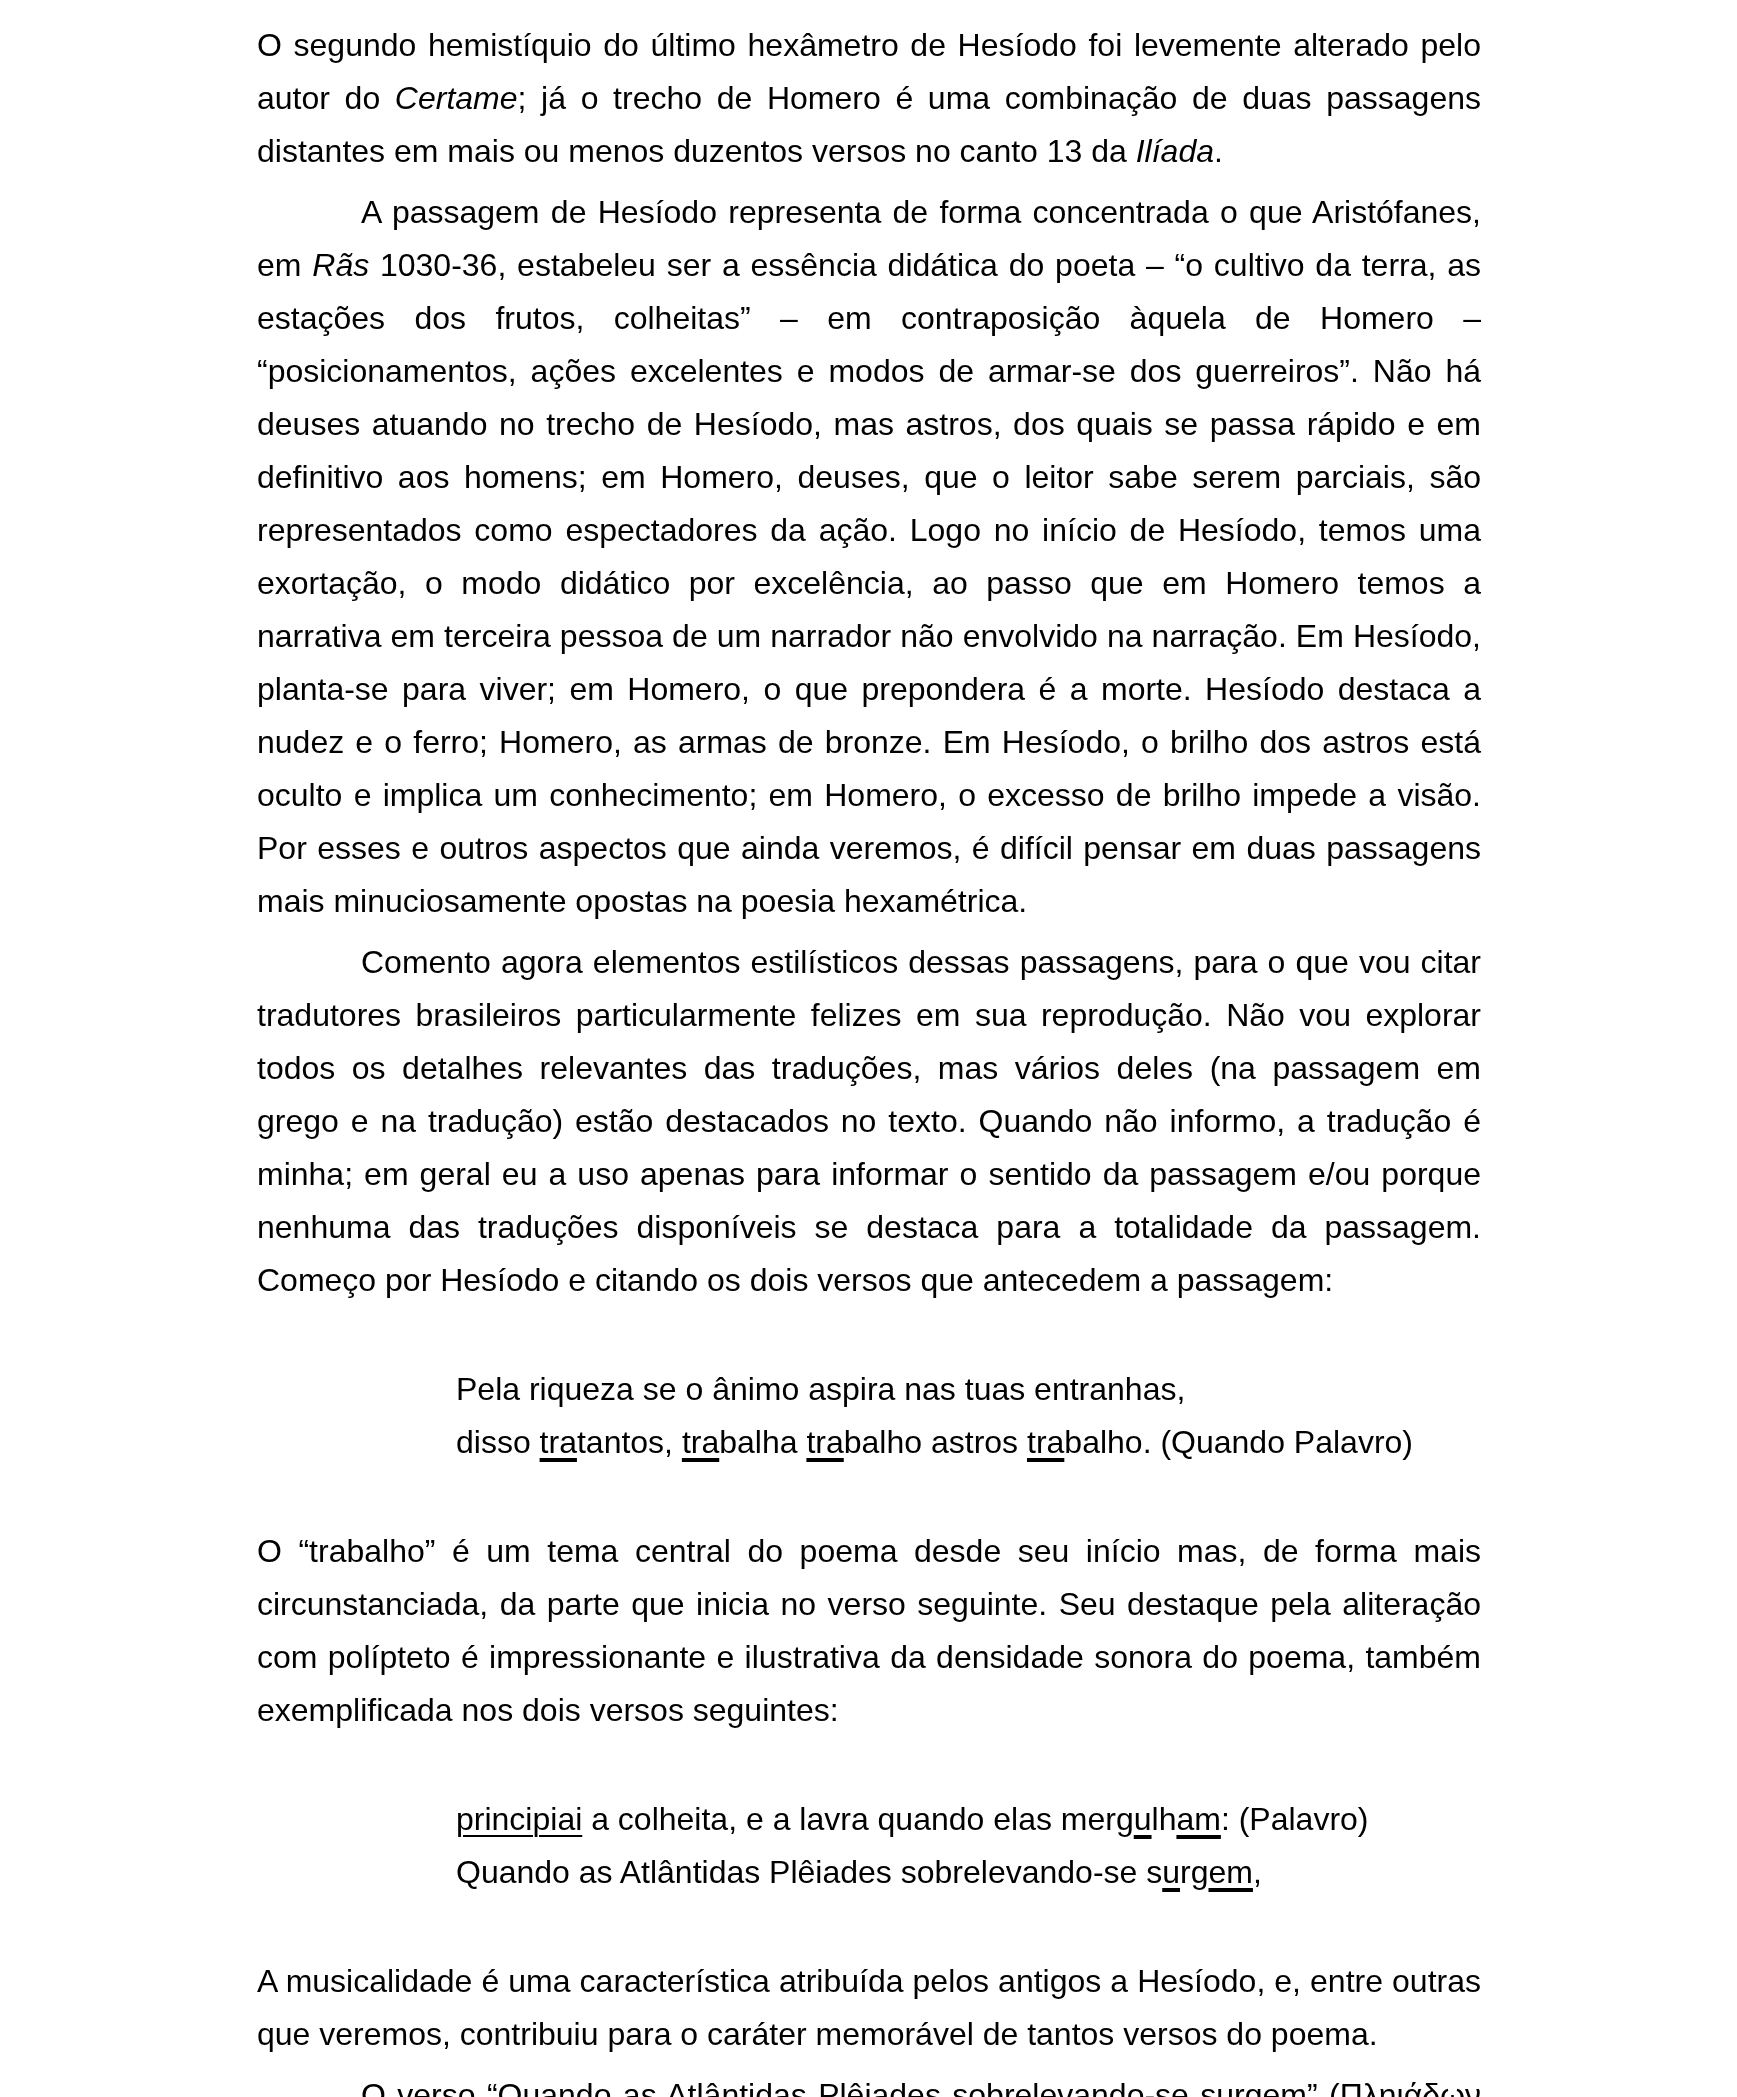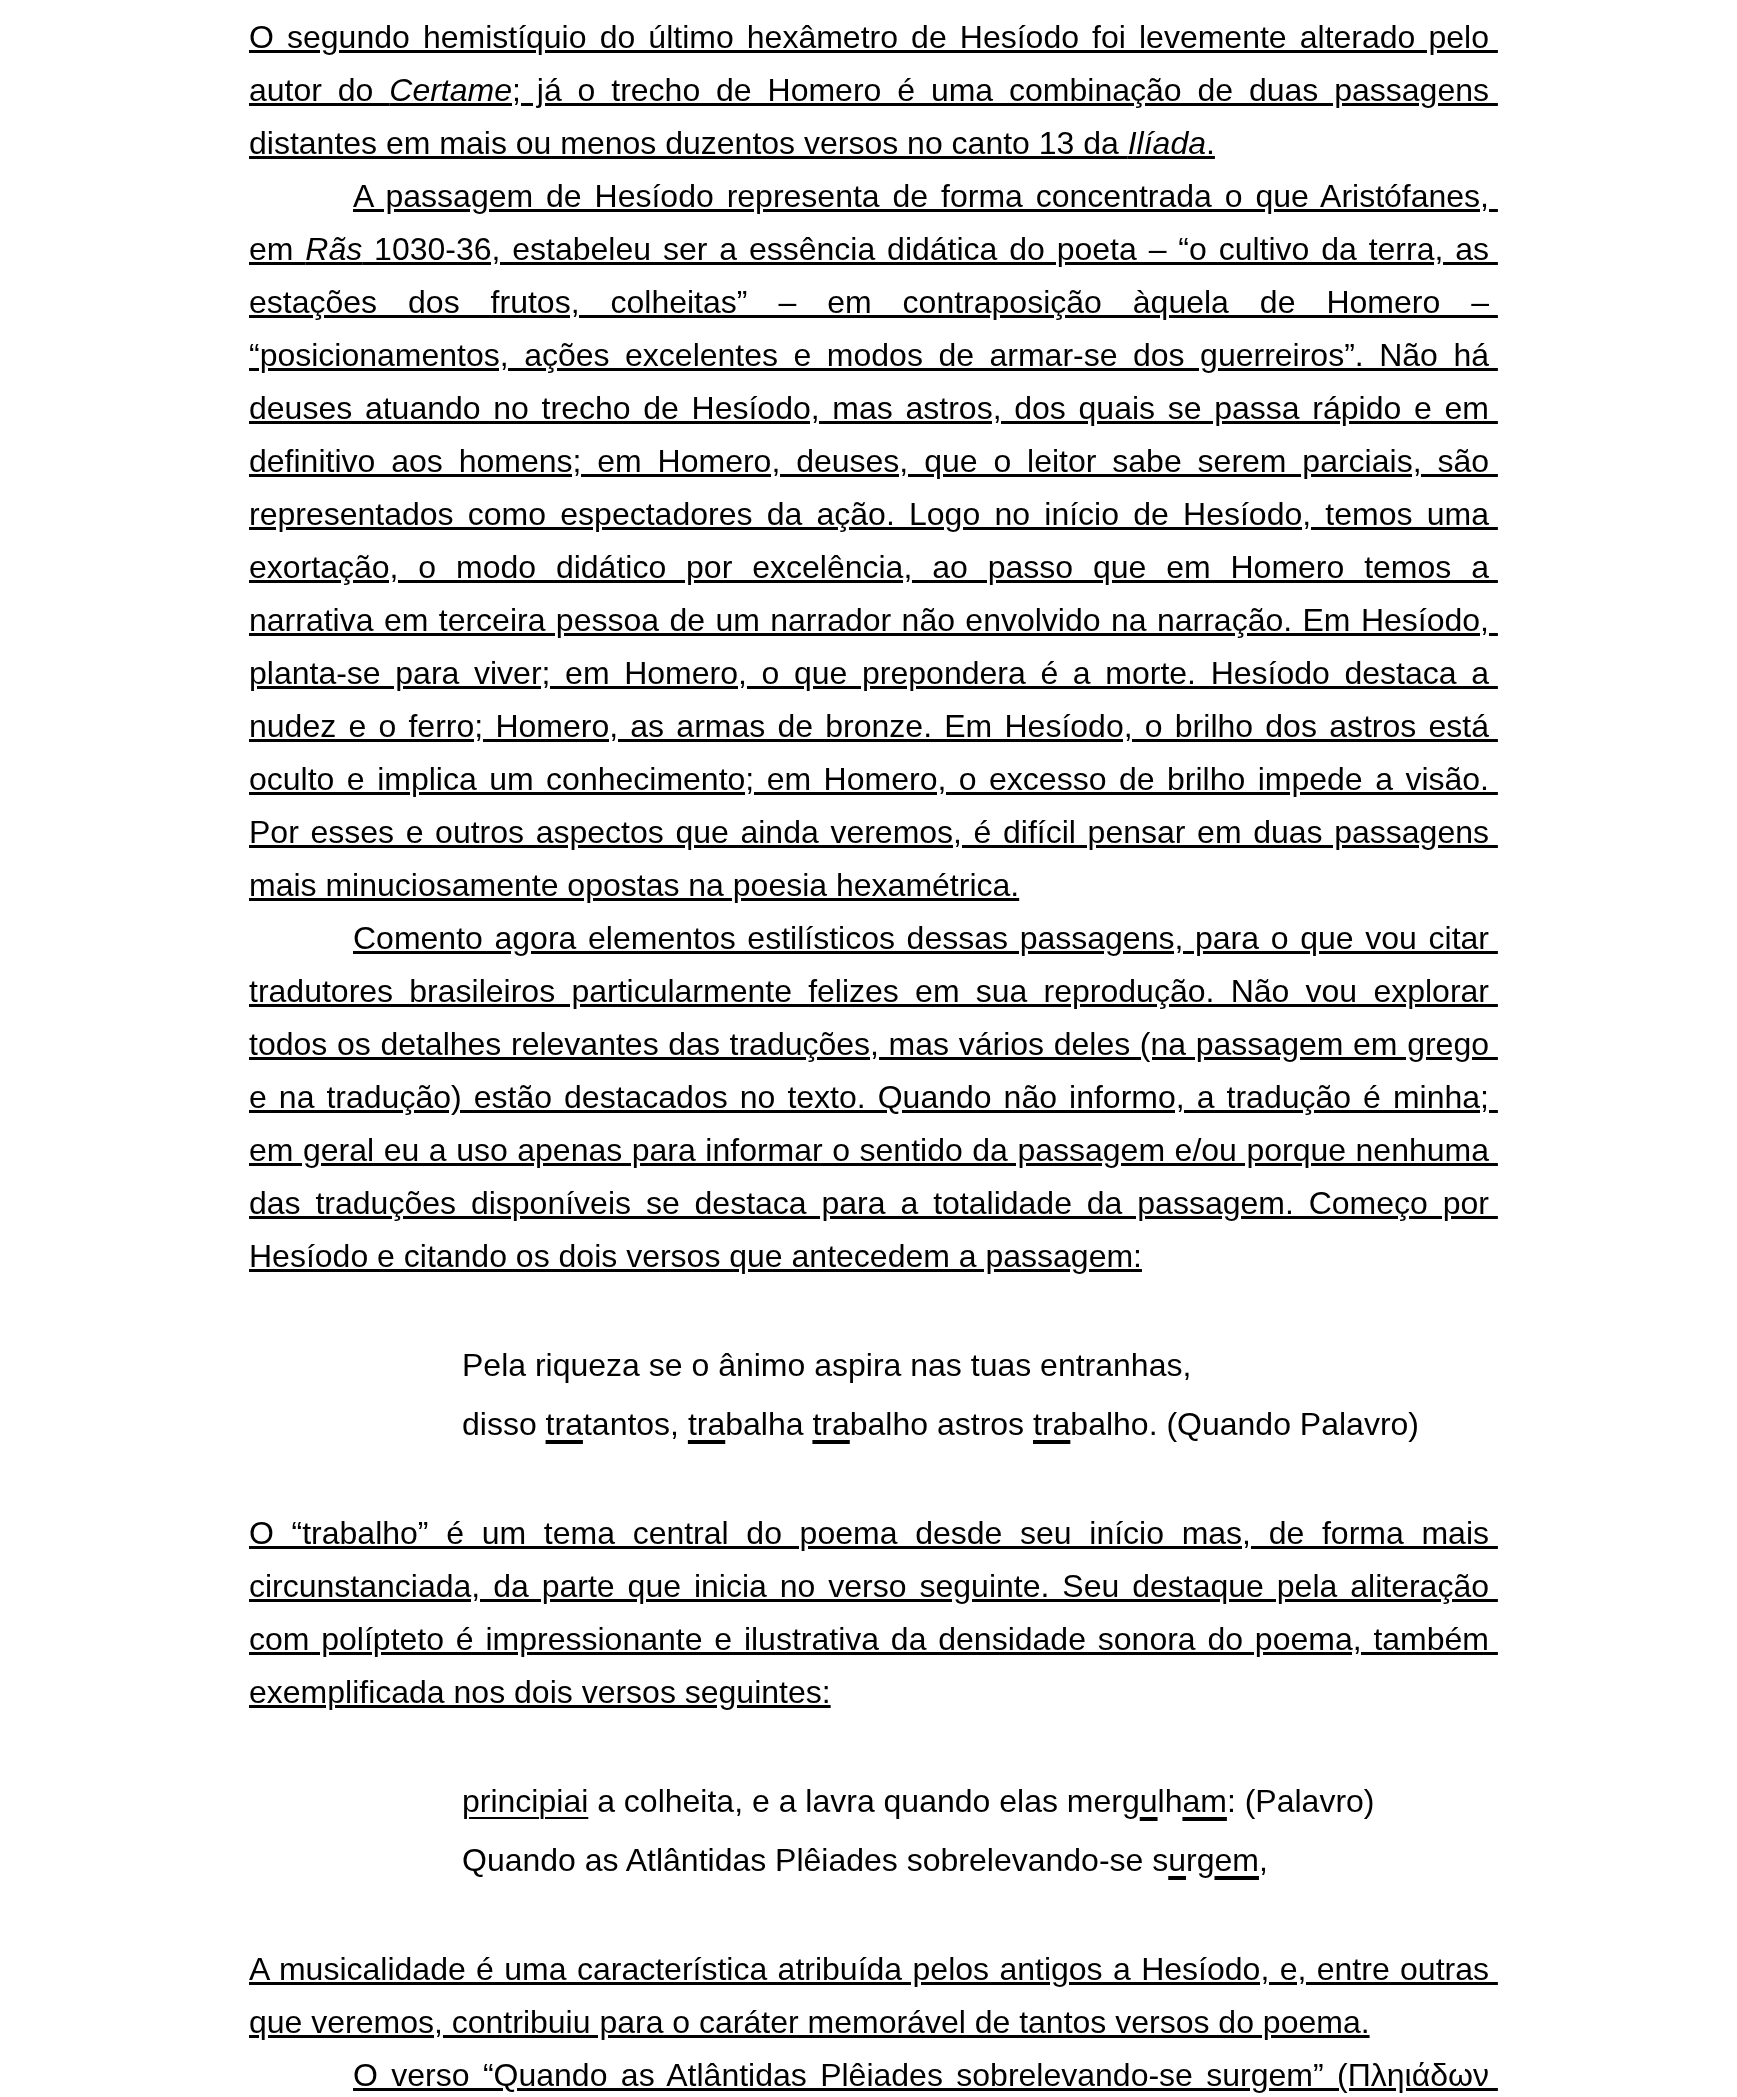--- a/index.html
+++ b/index.html
@@ -15,31 +15,30 @@
     overflow: hidden;
     box-sizing: border-box;
     padding: 11.2px 249px 0 249px;
     font-family: "Liberation Sans", "DejaVu Sans", sans-serif;
     font-size: 32px;
     line-height: 53px;
     color: #000000;
   }
   .doc { width: 100%; }
   p.para {
-    margin: 0;
+    margin: 8px;
     text-align: justify;
     text-justify: inter-word;
-    text-decoration: underline;
   }
   p.para.indent { text-indent: 104px; }
   .quote {
     margin: 56px 0 56px 207px;
   }
   p.quote-line {
-    margin: 6px;
+    margin: 0;
     text-align: left;
   }
   span.run { white-space: pre-wrap; }
   span.i { font-style: italic; }
   span.bu {
     font-weight: normal;
     text-decoration: underline;
     text-decoration-thickness: 3.5px;
     text-underline-offset: 4.9px;
   }

